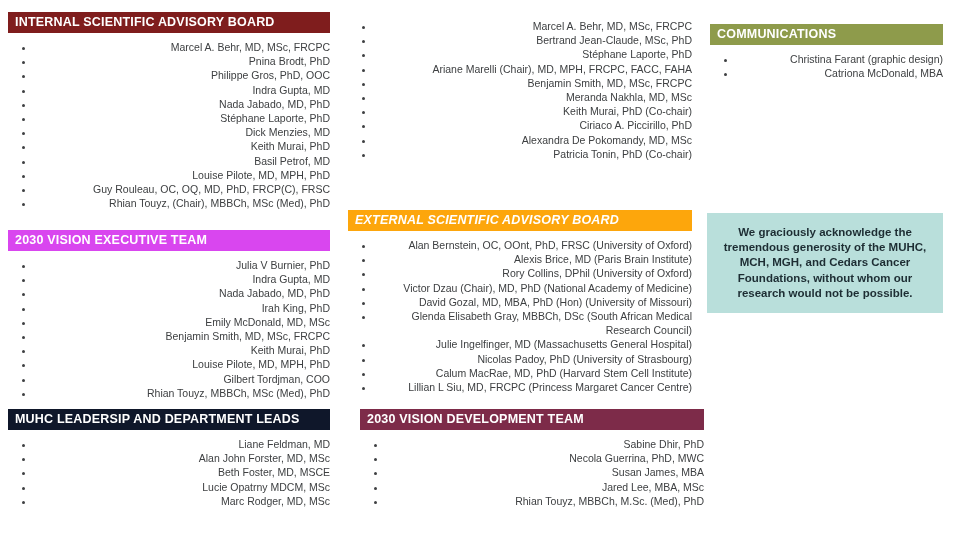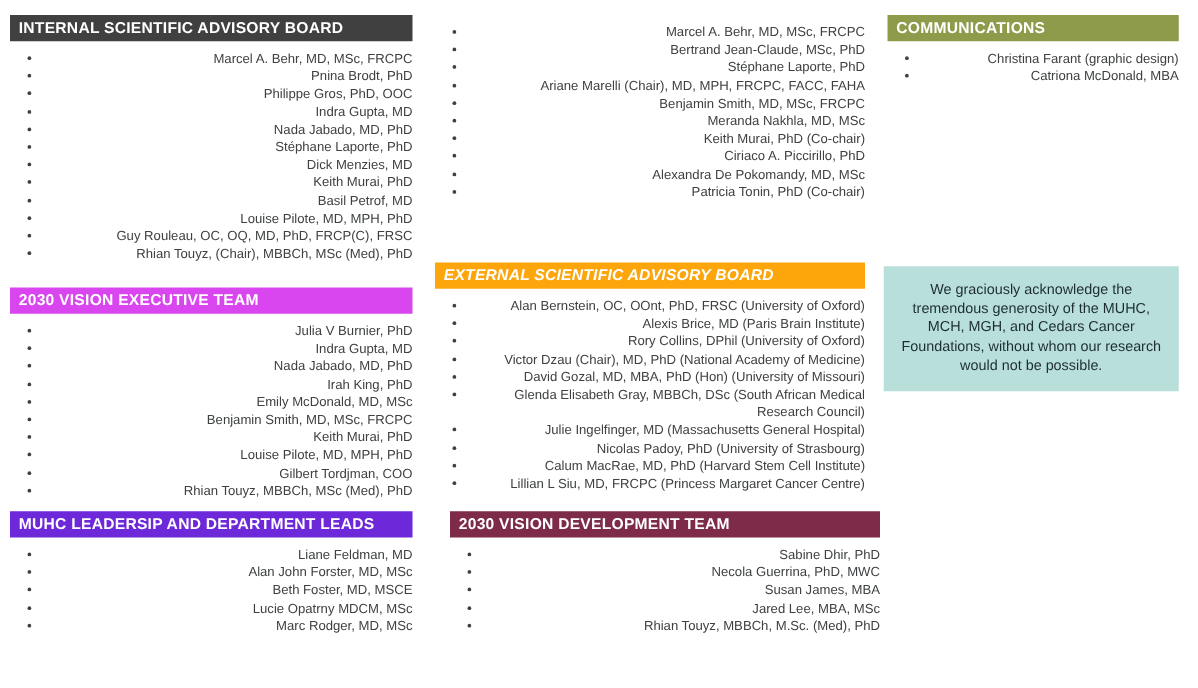--- a/index.html
+++ b/index.html
@@ -26,45 +26,45 @@
     margin: 7px 0 0 0;
     padding-left: 27px;
     font-size: 10.5px;
     line-height: 14.2px;
     color: #3e4042;
     list-style-type: disc;
   }
   .member-list li { padding-left: 1px; text-align: right; }
   #panel-internal      { left: 8px;   top: 12px;  width: 322px; }
   #panel-strategic     { left: 348px; top: 12px;  width: 344px; }
-  #panel-communications{ left: 710px; top: 12px;  width: 233px; }
+  #panel-communications{ left: 710px; top: 24px;  width: 233px; }
   #panel-executive     { left: 8px;   top: 210px; width: 322px; }
   #panel-external      { left: 348px; top: 210px; width: 344px; }
   #panel-muhc          { left: 8px;   top: 409px; width: 322px; }
   #panel-development   { left: 348px; top: 409px; width: 344px; margin-left: 12px; }
   .ack-box {
     position: absolute;
     left: 707px; top: 213px;
     width: 236px; min-height: 100px;
     padding: 11px 10px;
     display: flex; align-items: center; justify-content: center;
   }
   .ack-text {
     margin: 0;
-    font-weight: normal;
+    font-weight: bold;
     font-size: 11.5px;
     line-height: 15.2px;
     text-align: center;
   }
 </style>
 </head>
 <body>
 
 <section class="panel" id="panel-internal">
-  <h2 class="panel-header" style="background-color: #404040;">INTERNAL SCIENTIFIC ADVISORY BOARD</h2>
+  <h2 class="panel-header" style="background-color: #7f1d1d;">INTERNAL SCIENTIFIC ADVISORY BOARD</h2>
   <ul class="member-list">
       <li>Marcel A. Behr, MD, MSc, FRCPC</li>
       <li>Pnina Brodt, PhD</li>
       <li>Philippe Gros, PhD, OOC</li>
       <li>Indra Gupta, MD</li>
       <li>Nada Jabado, MD, PhD</li>
       <li>Stéphane Laporte, PhD</li>
       <li>Dick Menzies, MD</li>
       <li>Keith Murai, PhD</li>
       <li>Basil Petrof, MD</li>
@@ -123,21 +123,21 @@
       <li>David Gozal, MD, MBA, PhD (Hon) (University of Missouri)</li>
       <li>Glenda Elisabeth Gray, MBBCh, DSc (South African Medical Research Council)</li>
       <li>Julie Ingelfinger, MD (Massachusetts General Hospital)</li>
       <li>Nicolas Padoy, PhD (University of Strasbourg)</li>
       <li>Calum MacRae, MD, PhD (Harvard Stem Cell Institute)</li>
       <li>Lillian L Siu, MD, FRCPC (Princess Margaret Cancer Centre)</li>
     </ul>
 </section>
 
 <section class="panel" id="panel-muhc">
-  <h2 class="panel-header" style="background-color: #6d28d9;">MUHC LEADERSIP AND DEPARTMENT LEADS</h2>
+  <h2 class="panel-header" style="background-color: #0f172a;">MUHC LEADERSIP AND DEPARTMENT LEADS</h2>
   <ul class="member-list">
       <li>Liane Feldman, MD</li>
       <li>Alan John Forster, MD, MSc</li>
       <li>Beth Foster, MD, MSCE</li>
       <li>Lucie Opatrny MDCM, MSc</li>
       <li>Marc Rodger, MD, MSc</li>
     </ul>
 </section>
 
 <section class="panel" id="panel-development">

